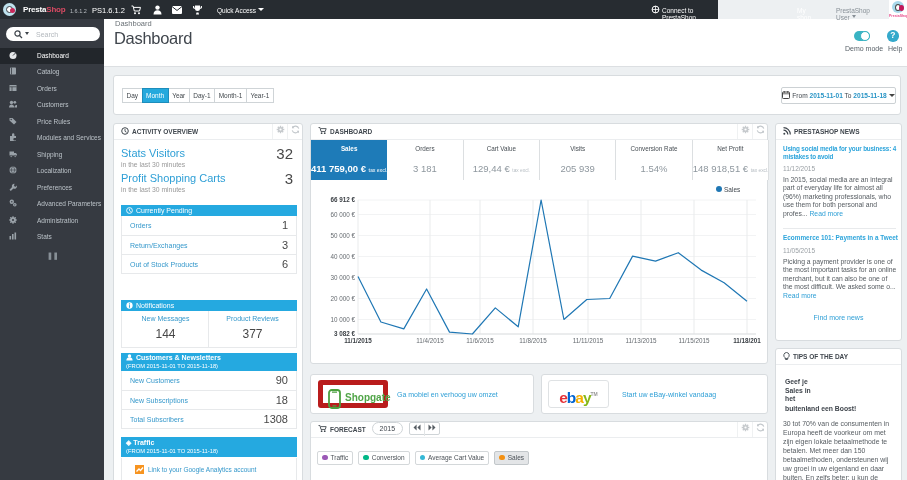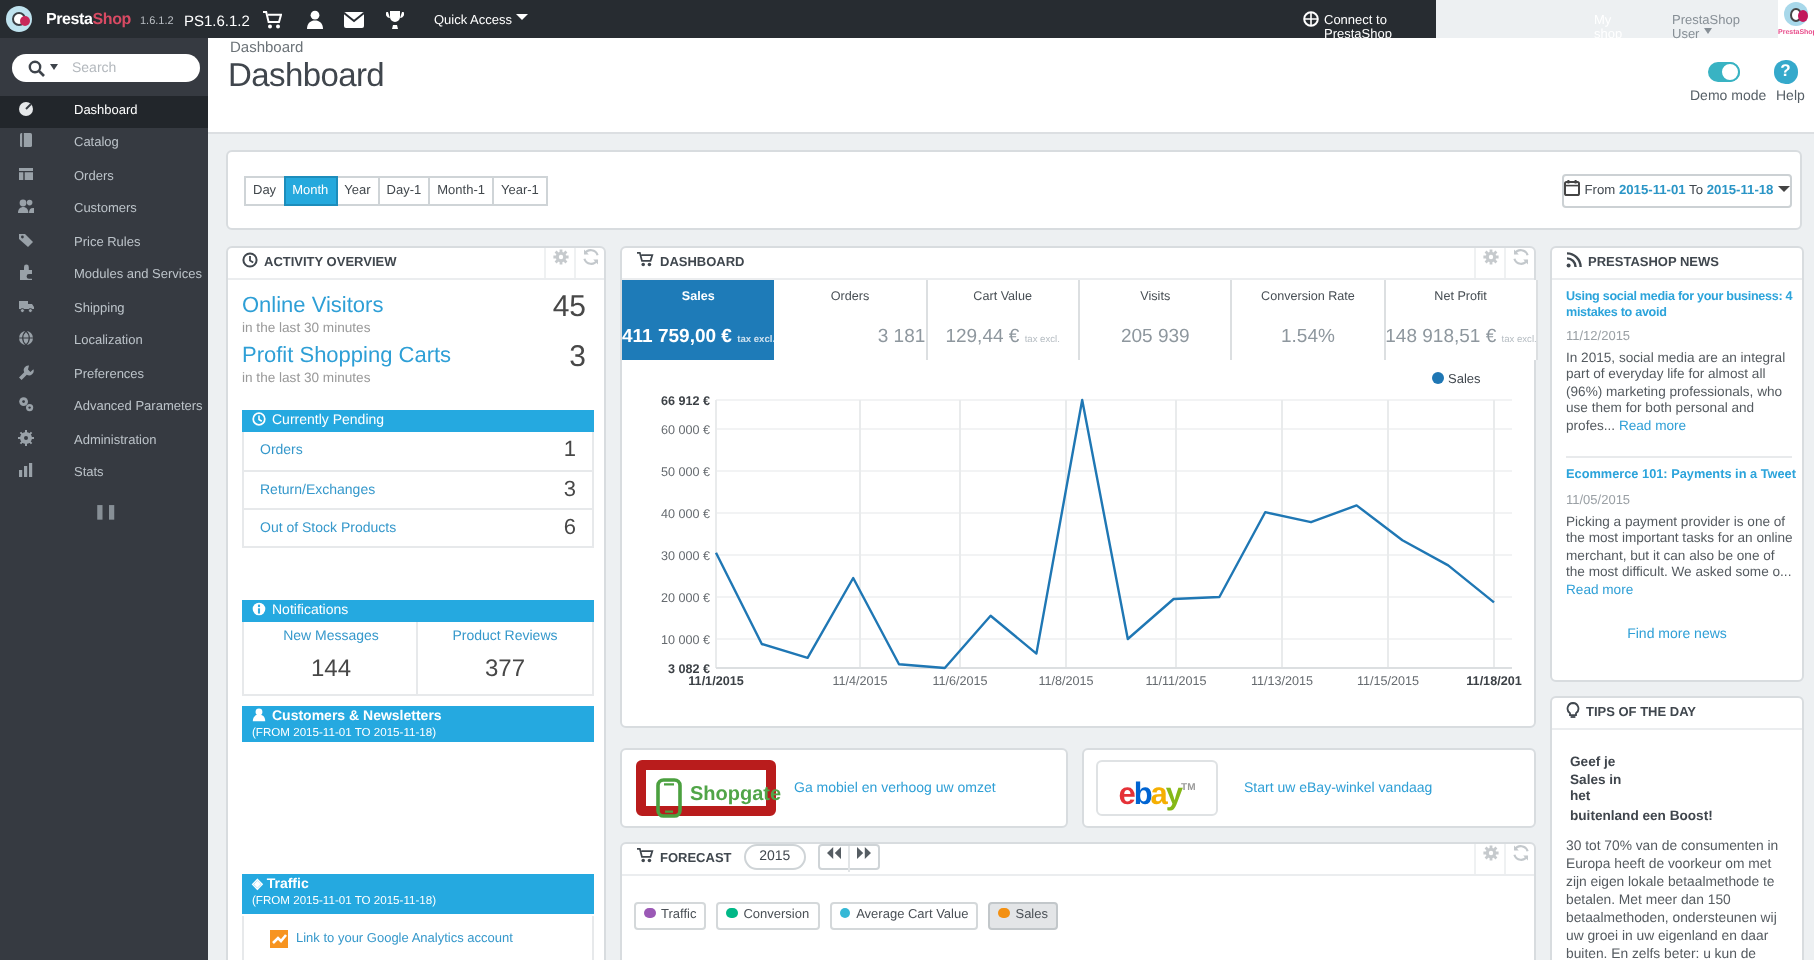--- a/index.html
+++ b/index.html
@@ -161,22 +161,22 @@
       </svg>ACTIVITY OVERVIEW
   <span class="picons"><span><svg width="9" height="9" viewBox="0 0 9 9">
             <circle cx="4.5" cy="4.5" r="2.6" fill="#c6cacd"></circle>
             <path d="M4.5 0.7v2M4.5 6.3v2M0.7 4.5h2M6.3 4.5h2M1.8 1.8l1.4 1.4M5.8 5.8l1.4 1.4M7.2 1.8L5.8 3.2M3.2 5.8L1.8 7.2" stroke="#c6cacd" stroke-width="1.4"></path>
             <circle cx="4.5" cy="4.5" r="1.1" fill="#fff"></circle>
           </svg></span><span><svg width="9" height="9" viewBox="0 0 9 9">
             <path d="M7.8 3.6A3.5 3.5 0 0 0 1.4 2.9M1.2 5.4A3.5 3.5 0 0 0 7.6 6.1" stroke="#c3c8cc" stroke-width="1.1" fill="none"></path>
             <path d="M1 0.8v2.4h2.4M8 8.2V5.8H5.6" fill="#c3c8cc"></path>
           </svg></span></span>
  </div>
- <div class="abs blue" style="left:7px;top:23px;font-size:11px">Online Visitors</div>
- <div class="abs" style="right:9px;top:21px;font-size:15px;color:#484848">45</div>
+ <div class="abs blue" style="left:7px;top:23px;font-size:11px">Stats Visitors</div>
+ <div class="abs" style="right:9px;top:21px;font-size:15px;color:#484848">32</div>
  <div class="abs" style="left:7px;top:37px;font-size:6.8px;color:#999">in the last 30 minutes</div>
  <div class="abs blue" style="left:7px;top:48px;font-size:11px">Profit Shopping Carts</div>
  <div class="abs" style="right:9px;top:46px;font-size:15px;color:#484848">3</div>
  <div class="abs" style="left:7px;top:62px;font-size:6.8px;color:#999">in the last 30 minutes</div>
  <div class="band" style="top:81px;height:11px;line-height:9px"><svg style="vertical-align:-1px;margin-right:3px" width="7" height="7" viewBox="0 0 8 8">
         <circle cx="4" cy="4" r="3.3" stroke="#fff" fill="none"></circle>
         <path d="M4 2v2.3l1.6 1" stroke="#fff" stroke-width="0.9" fill="none"></path>
       </svg>Currently Pending</div>
  <div class="btable" style="top:92px">
   <div class="brow">
@@ -201,20 +201,34 @@
   <div class="abs" style="left:0;top:0;width:50%;height:100%;border-right:1px solid #e7e9eb"></div>
   <div class="abs" style="left:0;top:4px;width:50%;text-align:center;font-size:7px;color:#3598cb">New Messages</div>
   <div class="abs" style="left:0;top:16px;width:50%;text-align:center;font-size:12px;color:#474747">144</div>
   <div class="abs" style="left:50%;top:4px;width:50%;text-align:center;font-size:7px;color:#3598cb">Product Reviews</div>
   <div class="abs" style="left:50%;top:16px;width:50%;text-align:center;font-size:12px;color:#474747">377</div>
  </div>
  <div class="band" style="top:229px;height:18px"><svg style="vertical-align:-1px;margin-right:3px" width="7" height="7" viewBox="0 0 9 9">
         <circle cx="4.5" cy="2.6" r="2.2" fill="#fff"></circle>
         <path d="M0.5 8.5c0-3 1.8-4.3 4-4.3s4 1.3 4 4.3z" fill="#fff"></path>
       </svg><b>Customers &amp; Newsletters</b><div class="sub">(FROM 2015-11-01 TO 2015-11-18)</div></div>
+ <div class="btable" style="top:247px">
+  <div class="brow">
+        <span class="lbl">New Customers</span>
+        <span class="num">90</span>
+      </div>
+  <div class="brow">
+        <span class="lbl">New Subscriptions</span>
+        <span class="num">18</span>
+      </div>
+  <div class="brow">
+        <span class="lbl">Total Subscribers</span>
+        <span class="num">1308</span>
+      </div>
+ </div>
  <div class="band" style="top:313px;height:20px;padding-top:2px"><b>◈ Traffic</b><div class="sub">(FROM 2015-11-01 TO 2015-11-18)</div></div>
  <div class="btable" style="top:334px;height:23px">
   <div class="abs" style="left:13px;top:7px;width:9px;height:9px;background:#f79420">
         <svg style="display:block" width="9" height="9" viewBox="0 0 9 9">
           <path d="M1.5 6.5L4 4l1.5 1.5L8 2.5" stroke="#fff" stroke-width="1.3" fill="none"></path>
         </svg>
       </div>
   <div class="abs" style="left:26px;top:8px;font-size:6.5px;color:#3598cb">Link to your Google Analytics account</div>
  </div>
 </div>
@@ -234,21 +248,21 @@
             <path d="M1 0.8v2.4h2.4M8 8.2V5.8H5.6" fill="#c3c8cc"></path>
           </svg></span></span>
  </div>
  <div class="abs" style="left:0;top:16px;width:456px;height:40px;border-bottom:1px solid #e8eaec">
       <div style="position:absolute;left:0px;top:0;width:76.33px;height:40px;background:#1e7bb8;color:#fff">
         <div style="position:absolute;left:0;top:5px;width:100%;text-align:center;font-size:6.3px;color:#fff;font-weight:bold">Sales</div>
         <div style="position:absolute;left:0;top:22.5px;width:100%;text-align:center;font-size:9.5px;color:#fff;font-weight:bold;white-space:nowrap">411 759,00 € <span style="font-size:4.8px;color:#cfe2ef">tax excl.</span></div>
       </div>
       <div style="position:absolute;left:76.33px;top:0;width:76.33px;height:40px;background:#fff;border-right:1px solid #dcdfe1">
         <div style="position:absolute;left:0;top:5px;width:100%;text-align:center;font-size:6.3px;color:#474e54">Orders</div>
-        <div style="position:absolute;left:0;top:22.5px;width:100%;text-align:right;font-size:9.5px;color:#8e979e;white-space:nowrap">3 181</div>
+        <div style="position:absolute;left:0;top:22.5px;width:100%;text-align:center;font-size:9.5px;color:#8e979e;white-space:nowrap">3 181</div>
       </div>
       <div style="position:absolute;left:152.66px;top:0;width:76.33px;height:40px;background:#fff;border-right:1px solid #dcdfe1">
         <div style="position:absolute;left:0;top:5px;width:100%;text-align:center;font-size:6.3px;color:#474e54">Cart Value</div>
         <div style="position:absolute;left:0;top:22.5px;width:100%;text-align:center;font-size:9.5px;color:#8e979e;white-space:nowrap">129,44 € <span style="font-size:4.8px;color:#b5bcc2">tax excl.</span></div>
       </div>
       <div style="position:absolute;left:228.99px;top:0;width:76.33px;height:40px;background:#fff;border-right:1px solid #dcdfe1">
         <div style="position:absolute;left:0;top:5px;width:100%;text-align:center;font-size:6.3px;color:#474e54">Visits</div>
         <div style="position:absolute;left:0;top:22.5px;width:100%;text-align:center;font-size:9.5px;color:#8e979e;white-space:nowrap">205 939</div>
       </div>
       <div style="position:absolute;left:305.32px;top:0;width:76.33px;height:40px;background:#fff;border-right:1px solid #dcdfe1">

